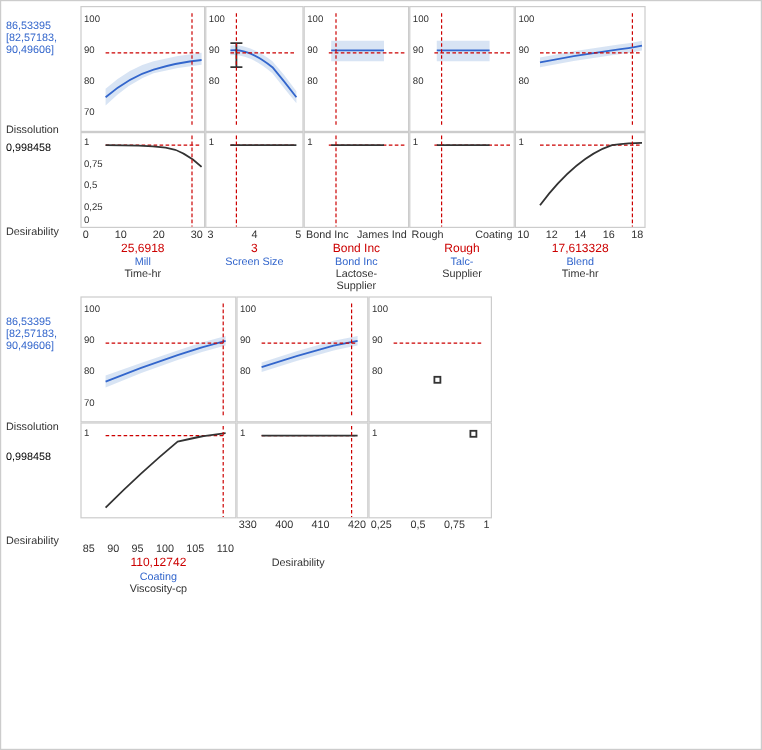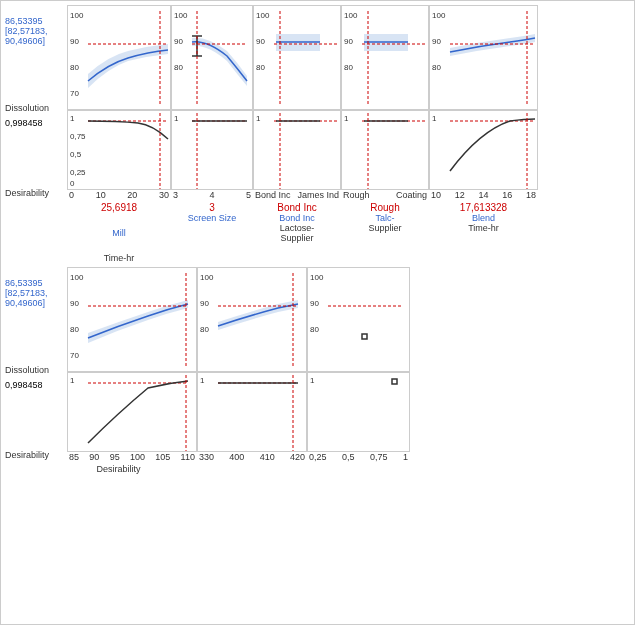--- a/index.html
+++ b/index.html
@@ -308,21 +308,21 @@
             <span>14</span>
             <span>16</span>
             <span>18</span>
           </div>
         </div>
       </div>
     </div>
   </div>
 
   <div class="value-row" style="margin-left:62px; margin-top:2px; margin-bottom:4px;">
-    <div class="value-cell" style="width:104px;gap:15px;">
+    <div class="value-cell" style="width:104px;">
       <span class="value-red">25,6918</span>
       <span class="value-label">Mill</span>
       <span class="value-sublabel">Time-hr</span>
     </div>
     <div class="value-cell" style="width:82px;">
       <span class="value-red">3</span>
       <span class="value-label">Screen Size</span>
     </div>
     <div class="value-cell" style="width:88px;">
       <span class="value-red">Bond Inc</span>
@@ -437,21 +437,21 @@
           <svg width="103" height="80">
             <text x="2" y="10" font-size="8" fill="#333">1</text>
 
             <rect x="84" y="6" width="5" height="5" fill="none" stroke="#333" stroke-width="1.5"></rect>
           </svg>
         </div>
       </div>
 
       <div class="x-axis-labels-row">
 
-        <div class="x-axis-cell" style="width:130px;">
+        <div class="x-axis-cell" style="width:130px;margin-top:20px;">
           <div class="x-axis-ticks">
             <span>85</span>
             <span>90</span>
             <span>95</span>
             <span>100</span>
             <span>105</span>
             <span>110</span>
           </div>
         </div>
 
@@ -470,17 +470,22 @@
             <span>0,5</span>
             <span>0,75</span>
             <span>1</span>
           </div>
         </div>
       </div>
     </div>
   </div>
 
   <div class="value-row" style="margin-left:62px; margin-top:2px;">
+    <div class="value-cell" style="width:130px;">
+      <span class="value-red">110,12742</span>
+      <span class="value-label">Coating</span>
+      <span class="value-sublabel">Viscosity-cp</span>
+    </div>
     <div class="value-cell" style="width:103px;">
       <span class="value-sublabel">Desirability</span>
     </div>
   </div>
 </div>
 
 </body></html>

